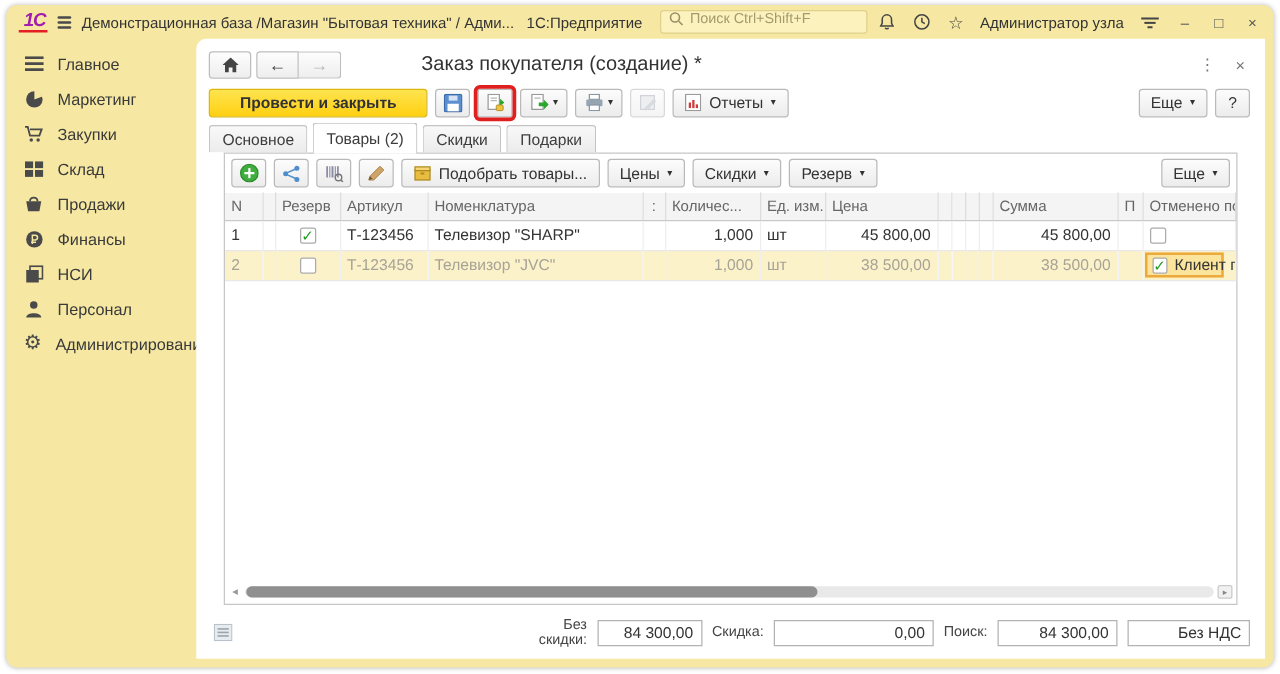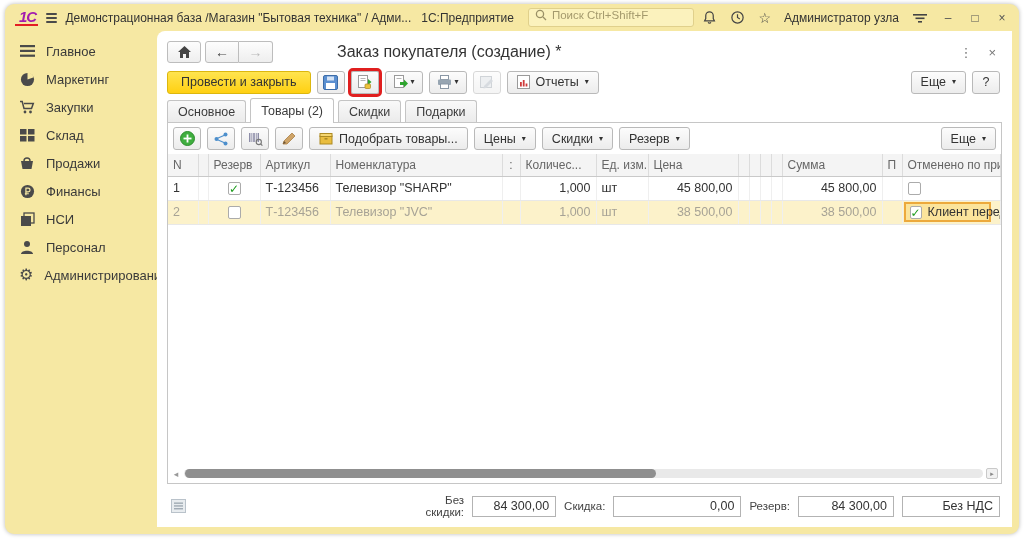--- a/index.html
+++ b/index.html
@@ -45,37 +45,37 @@
   .navgrp .navbtn:first-child { border-radius:3px 0 0 3px; }
   .navgrp .navbtn:last-child { border-radius:0 3px 3px 0; border-left:none; }
   .form-title { font-size:16px; color:#333; margin-left:60px; white-space:nowrap; }
   .head-right { margin-left:auto; display:flex; align-items:center; gap:16px; padding-right:6px; }
   .head-right .g { font-size:13px; color:#777; cursor:pointer; }
 
   
   .cmdbar { display:flex; align-items:center; height:30px; gap:6px; padding:0 4px; }
   .btn { height:23px; border:1px solid #b9b9b9; border-radius:3px; background:linear-gradient(#fcfcfc,#ececec);
     color:#333; font-size:12.5px; display:inline-flex; align-items:center; gap:6px; padding:0 9px; cursor:pointer; white-space:nowrap; }
-  .btn.primary { background:linear-gradient(#ffe44f,#ffd012); border-color:#dcb70e; font-weight:normal; padding:0 13px; }
+  .btn.primary { background:linear-gradient(#ffe44f,#ffd012); border-color:#dcb70e; font-weight:bold; padding:0 24px; }
   .icbtn { width:28px; height:23px; border:1px solid #b9b9b9; border-radius:3px;
     background:linear-gradient(#fcfcfc,#ececec); display:inline-flex; align-items:center; justify-content:center; cursor:pointer; }
   .icbtn.dd { width:38px; gap:3px; }
   .caret { font-size:8px; color:#333; line-height:1; }
   .ann { outline:3px solid #e01f1f; outline-offset:0px; border-radius:2px; }
   .cmd-right { margin-left:auto; display:flex; gap:6px; padding-right:2px; }
 
   
   .tabs { display:flex; align-items:flex-end; padding:0 4px; height:25px; }
   .tab { height:22px; display:flex; align-items:center; padding:0 10px; margin-right:4px;
     border:1px solid #c4c4c4; border-bottom:none; border-radius:3px 3px 0 0;
     background:linear-gradient(#f9f9f9,#ebebeb); font-size:12.5px; color:#3c3c3c; cursor:pointer; white-space:nowrap; }
   .tab.active { background:#fff; height:25px; margin-bottom:-1px; z-index:3; position:relative; }
 
   
-  .panel { border:1px solid #c6c6c6; margin:0 4px; flex:1; display:flex; flex-direction:column;
+  .panel { border:1px solid #c6c6c6; margin:0 16px; flex:1; display:flex; flex-direction:column;
     background:#fff; position:relative; z-index:1; min-height:0; }
   .goods-bar { display:flex; align-items:center; gap:6px; padding:4px 5px; }
   .goods-right { margin-left:auto; }
 
   
   table { border-collapse:collapse; table-layout:fixed; width:100%; }
   th { background:#f4f4f4; font-weight:normal; font-size:12px; color:#666; height:22px;
     border-bottom:1px solid #c9c9c9; border-right:1px solid #dcdcdc; text-align:left; padding:0 5px;
     overflow:hidden; white-space:nowrap; }
   td { height:24px; font-size:12.5px; color:#333; border-bottom:1px solid #e8e8e8;
@@ -494,20 +494,20 @@
               <rect x="3" y="3.5" width="9" height="1.3" fill="#9aa5ae"></rect>
               <rect x="3" y="6.3" width="9" height="1.3" fill="#9aa5ae"></rect>
               <rect x="3" y="9.1" width="9" height="1.3" fill="#9aa5ae"></rect>
             </svg>
         </span>
         <span class="spacer"></span>
         <span class="tot-label wrap">Без скидки:</span>
         <span class="field" style="width:84px">84 300,00</span>
         <span class="tot-label">Скидка:</span>
         <span class="field" style="width:128px">0,00</span>
-        <span class="tot-label">Резерв:</span>
+        <span class="tot-label">Поиск:</span>
         <span class="field" style="width:96px">84 300,00</span>
         <span class="field" style="width:98px">Без НДС</span>
       </div>
 
     </div>
   </div>
 </div>
 
 </body></html>

